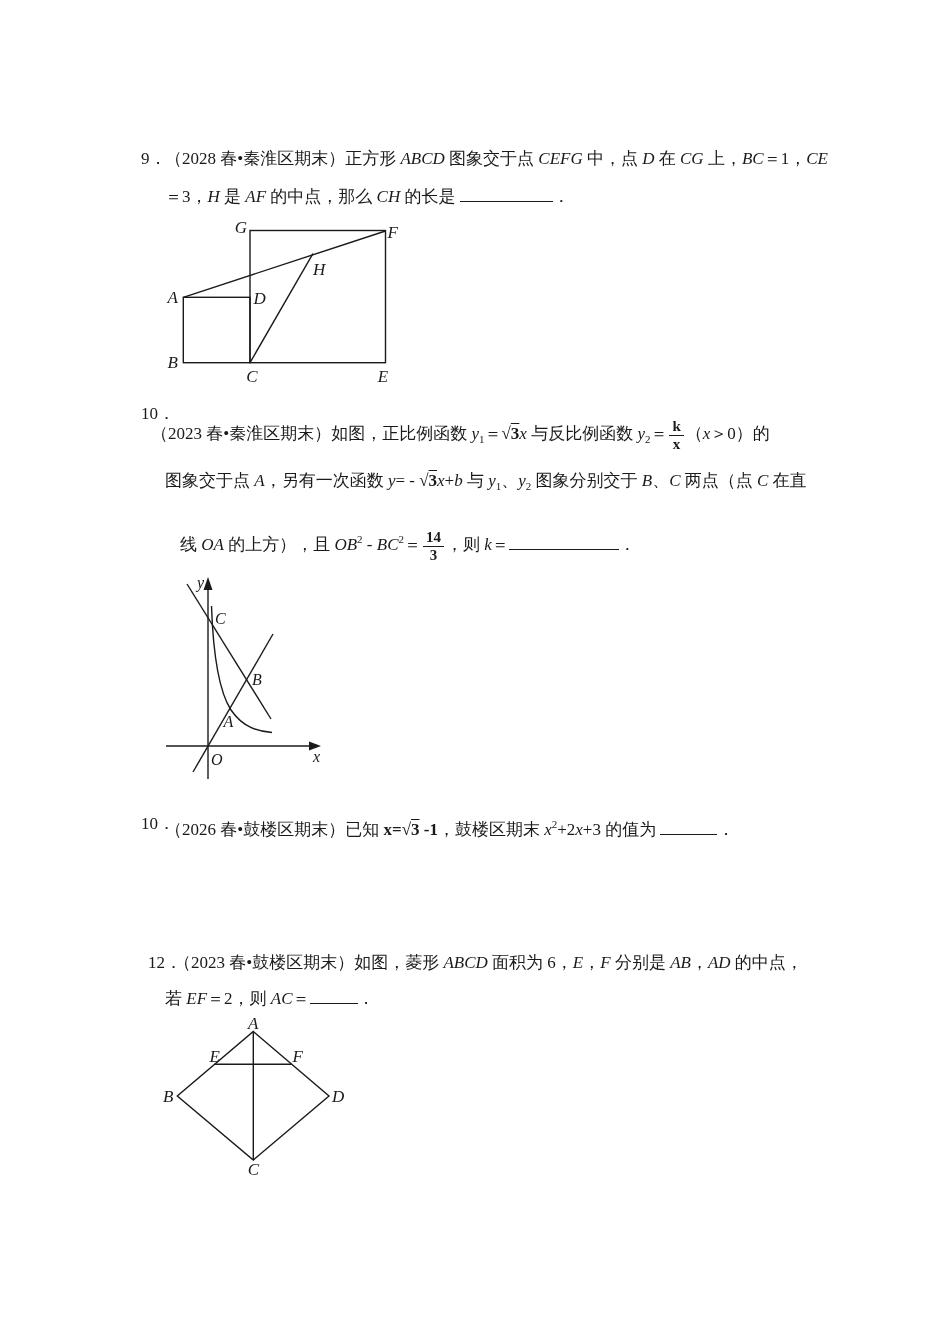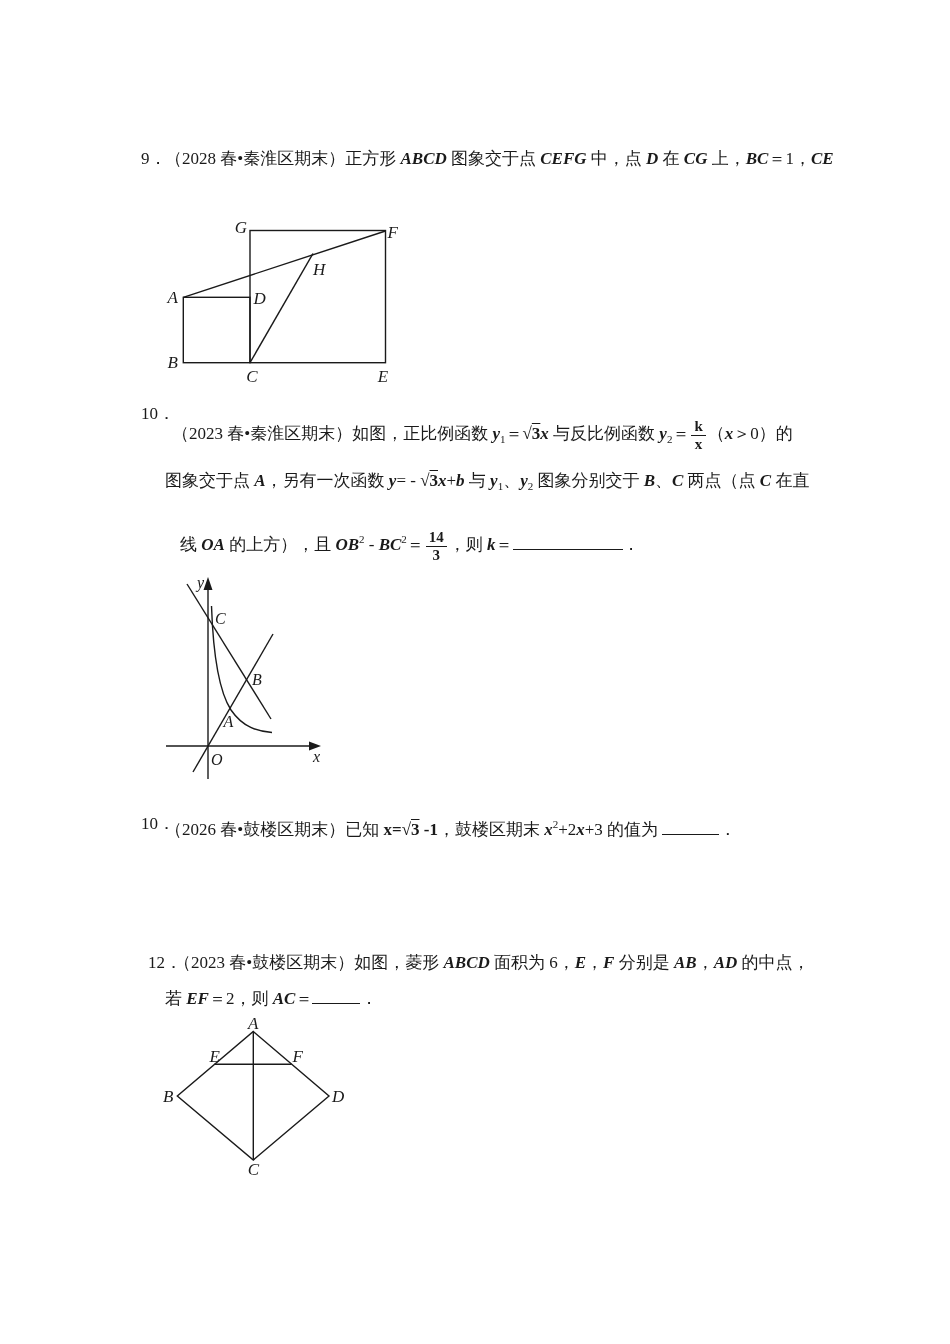--- a/index.html
+++ b/index.html
@@ -3,21 +3,21 @@
 <meta charset="utf-8">
 <style>
   html,body{margin:0;padding:0;background:#e8e8e8;}
   .page{
     position:relative;width:950px;height:1344px;background:#ffffff;
     font-family:"Liberation Serif","DejaVu Serif",serif;
     color:#1a1a1a;font-size:17px;overflow:hidden;margin:0 auto;
   }
   .pnum{position:absolute;white-space:nowrap;line-height:22px;}
   .line{position:absolute;white-space:nowrap;line-height:22px;}
-  .it{font-style:italic;font-weight:bold;}
+  .it{font-style:italic;}
   .be{font-weight:bold;}
   .sb{font-size:11px;vertical-align:-4px;}
   .sp{font-size:11px;vertical-align:7px;}
   .sq{white-space:nowrap;}
   .sqa{text-decoration:overline;font-weight:bold;}
   .frac{display:inline-flex;flex-direction:column;text-align:center;vertical-align:middle;line-height:1.1;font-size:15px;font-weight:bold;margin:0 2px;}
   .frac .fn{border-bottom:1.4px solid #1a1a1a;padding:0 3px;}
   .frac .fd{padding:0 3px;}
   .bl{display:inline-block;border-bottom:1.3px solid #1a1a1a;height:15px;vertical-align:baseline;}
   svg{position:absolute;overflow:visible;}
@@ -28,38 +28,41 @@
 </style>
 </head>
 <body>
 
 <div class="page">
 
   <div class="pnum" style="left:141px;top:148px">9．</div>
   <div class="line" style="left:165px;top:148px">
     <span>（2028 春•秦淮区期末）正方形 </span><span class="it">ABCD</span><span> 图象交于点 </span><span class="it">CEFG</span><span> 中，点 </span><span class="it">D</span><span> 在 </span><span class="it">CG</span><span> 上，</span><span class="it">BC</span><span>＝1，</span><span class="it">CE</span>
   </div>
+  <div class="line" style="left:165px;top:186px">
+    <span>＝3，</span><span class="it">H</span><span> 是 </span><span class="it">AF</span><span> 的中点，那么 </span><span class="it">CH</span><span> 的长是 </span><span class="bl" style="width:93px"></span><span>．</span>
+  </div>
 
   <svg style="left:155px;top:218px" width="256" height="174" viewBox="155 218 256 174">
     <rect x="250" y="230.5" width="135.5" height="132.2"></rect>
     <rect x="183.3" y="297.3" width="66.7" height="65.4"></rect>
     <line x1="183.3" y1="297.3" x2="385.5" y2="231"></line>
     <line x1="250" y1="362.7" x2="313" y2="253.5"></line>
     <text class="f17" x="247" y="233" text-anchor="end">G</text>
     <text class="f17" x="387.5" y="238" text-anchor="start">F</text>
     <text class="f17" x="178" y="303" text-anchor="end">A</text>
     <text class="f17" x="253.5" y="304" text-anchor="start">D</text>
     <text class="f17" x="178" y="368" text-anchor="end">B</text>
     <text class="f17" x="252" y="382" text-anchor="middle">C</text>
     <text class="f17" x="383" y="382" text-anchor="middle">E</text>
     <text class="f17" x="313" y="275" text-anchor="start">H</text>
   </svg>
 
   <div class="pnum" style="left:141px;top:403px">10．</div>
-  <div class="line" style="left:172px;top:418px">
+  <div class="line" style="left:151px;top:418px">
     <span>（2023 春•秦淮区期末）如图，正比例函数 </span><span class="it">y</span><span class="sb">1</span><span>＝</span><span class="sq"><span>√</span><span class="sqa">3</span></span><span class="it">x</span><span> 与反比例函数 </span><span class="it">y</span><span class="sb">2</span><span>＝</span><span class="frac">
         <span class="fn">k</span>
         <span class="fd">x</span>
       </span><span>（</span><span class="it">x</span><span>＞0）的</span>
   </div>
   <div class="line" style="left:165px;top:470px">
     <span>图象交于点 </span><span class="it">A</span><span>，另有一次函数 </span><span class="it">y</span><span>= - </span><span class="sq"><span>√</span><span class="sqa">3</span></span><span class="it">x</span><span>+</span><span class="it">b</span><span> 与 </span><span class="it">y</span><span class="sb">1</span><span>、</span><span class="it">y</span><span class="sb">2</span><span> 图象分别交于 </span><span class="it">B</span><span>、</span><span class="it">C</span><span> 两点（点 </span><span class="it">C</span><span> 在直</span>
   </div>
   <div class="line" style="left:180px;top:528px">
     <span>线 </span><span class="it">OA</span><span> 的上方），且 </span><span class="it">OB</span><span class="sp">2</span><span> - </span><span class="it">BC</span><span class="sp">2</span><span>＝</span><span class="frac">

